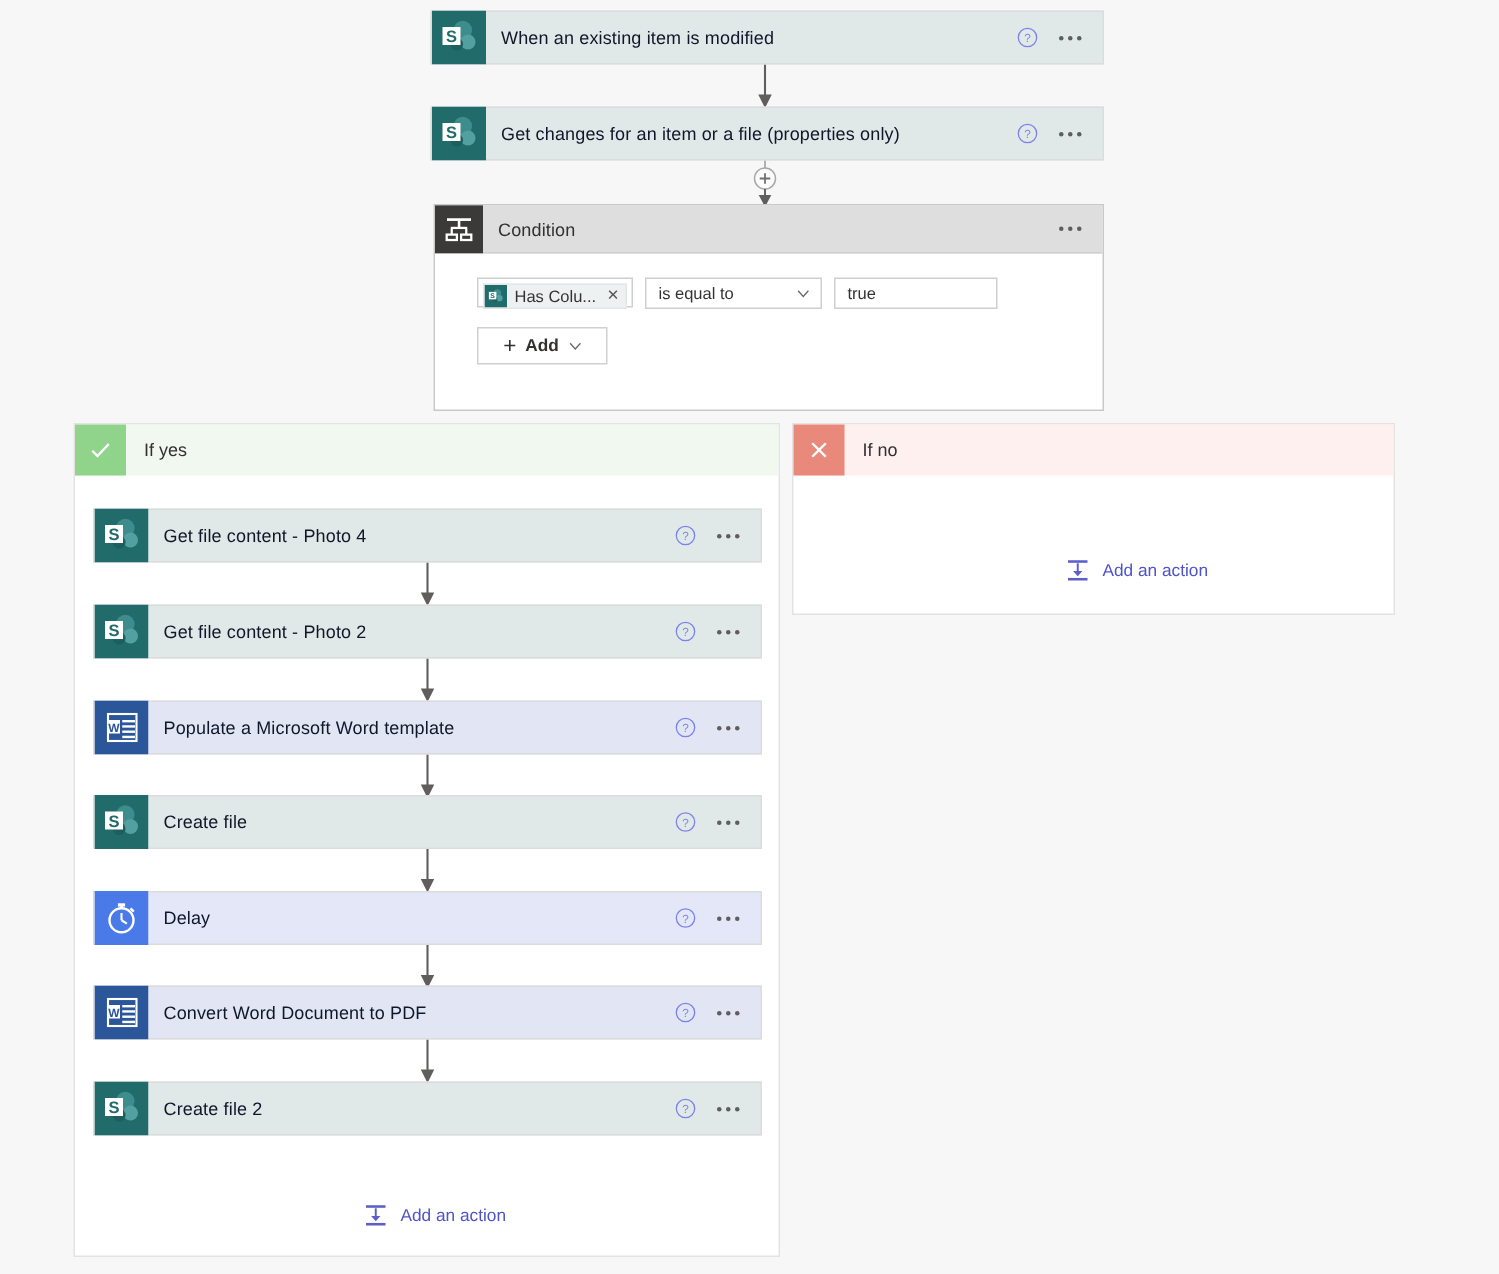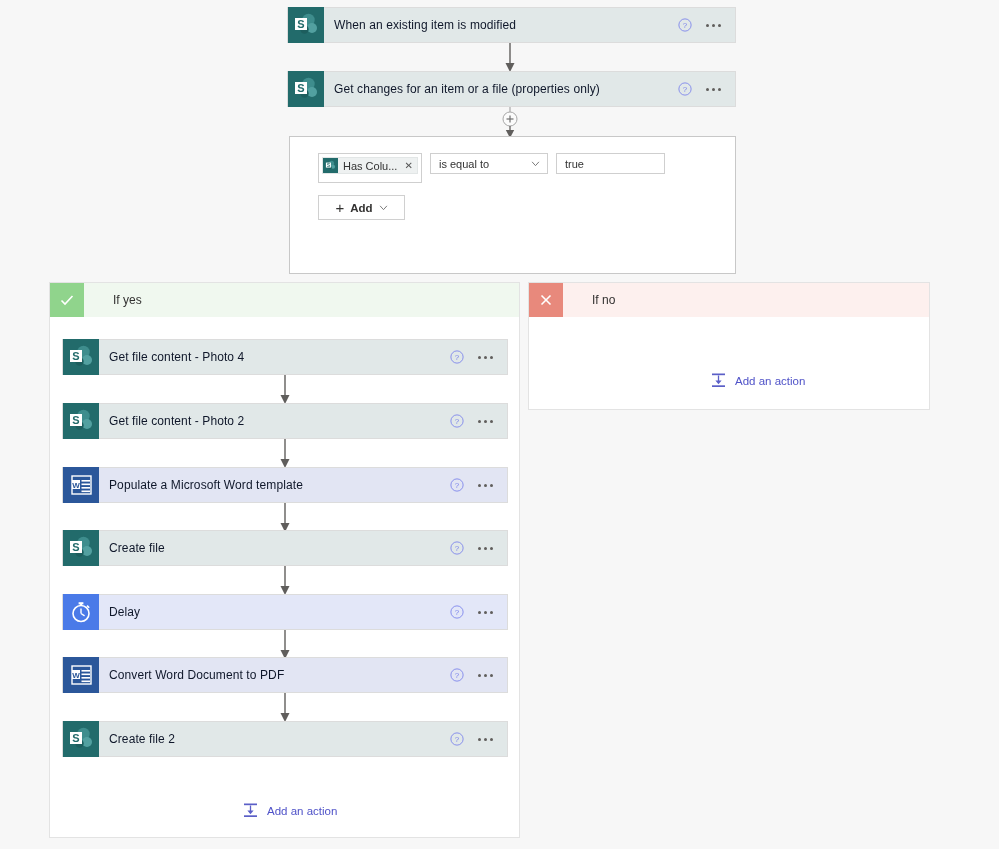--- a/index.html
+++ b/index.html
@@ -71,21 +71,21 @@
     display: flex; align-items: stretch;
     height: 32px;
     background: #dededf;
     border-bottom: 1px solid #d0d0d0;
   }
   #condition-header .card-icon { width: 32px; min-width: 32px; background: #3b3a39; }
   #condition-header .card-title { font-size: 12px; color: #323130; }
   #condition-body { padding: 16px 0 0 28px; }
   .cond-row { display: flex; align-items: flex-start; gap: 8px; }
   .operand-box {
-    width: 104px; height: 30px;
+    width: 104px; height: 20px;
     border: 1px solid #cfcfcf;
     background: #fff;
     display: flex; align-items: flex-start;
     padding: 3px 3px 0 3px;
   }
   .token {
     display: flex; align-items: center;
     height: 17px;
     background: #eef1f1;
     border: 1px solid #e2e6e6;
@@ -141,21 +141,21 @@
   .branch-header.no  { background: #fdf0ee; }
   .branch-badge {
     width: 34px; min-width: 34px;
     display: flex; align-items: center; justify-content: center;
   }
   .branch-badge.yes { background: #90d48c; }
   .branch-badge.no  { background: #e8897c; }
   .branch-label {
     display: flex; align-items: center;
     padding-left: 12px;
-    font-size: 12px; color: #323130; margin-left: 17px;
+    font-size: 12px; color: #323130;
   }
 
   
   .add-action {
     position: absolute;
     display: flex; align-items: center; gap: 8px;
   }
   .add-action .aa-label {
     font-size: 11.5px; color: #4f52c8;
   }
@@ -232,20 +232,42 @@
       <line x1="10" y1="0" x2="10" y2="5" stroke="#a8a8a8" stroke-width="1.2"></line>
       <circle cx="10" cy="12" r="7" fill="#fbfbfb" stroke="#a8a8a8" stroke-width="1"></circle>
       <line x1="6.5" y1="12" x2="13.5" y2="12" stroke="#707070" stroke-width="1.2"></line>
       <line x1="10" y1="8.5" x2="10" y2="15.5" stroke="#707070" stroke-width="1.2"></line>
       <line x1="10" y1="19" x2="10" y2="26" stroke="#605e5c" stroke-width="1.3"></line>
       <polygon points="10,31 5.8,23 14.2,23" fill="#605e5c"></polygon>
     </svg>
   </div>
 
   <div id="condition-block" style="left:289px; top:136px; width:447px; height:138px;">
+    <div id="condition-header">
+      <div class="card-icon">
+        <svg width="32" height="32" viewBox="0 0 32 32">
+          <rect width="32" height="32" fill="#3b3a39"></rect>
+          <rect x="8" y="8.5" width="16" height="1.8" fill="#ffffff"></rect>
+          <rect x="15.2" y="10.3" width="1.7" height="5" fill="#ffffff"></rect>
+          <rect x="10.5" y="14.2" width="11" height="1.5" fill="#ffffff"></rect>
+          <rect x="10.4" y="15.5" width="1.5" height="4" fill="#ffffff"></rect>
+          <rect x="20.1" y="15.5" width="1.5" height="4" fill="#ffffff"></rect>
+          <rect x="7.8" y="19.4" width="6.8" height="3.6" fill="none" stroke="#ffffff" stroke-width="1.5"></rect>
+          <rect x="17.4" y="19.4" width="6.8" height="3.6" fill="none" stroke="#ffffff" stroke-width="1.5"></rect>
+        </svg>
+      </div>
+      <div class="card-title">Condition</div>
+      <div class="card-right">
+        <span class="ellipsis">
+            <i></i>
+            <i></i>
+            <i></i>
+          </span>
+      </div>
+    </div>
 
     <div id="condition-body">
       <div class="cond-row">
 
         <div class="operand-box">
           <span class="token">
             <span class="token-ico">
               <svg width="15" height="15" viewBox="0 0 36 36">
                 <rect width="36" height="36" fill="#226b6b"></rect>
                 <circle cx="20.5" cy="13" r="6.2" fill="#3e8d8d"></circle>

